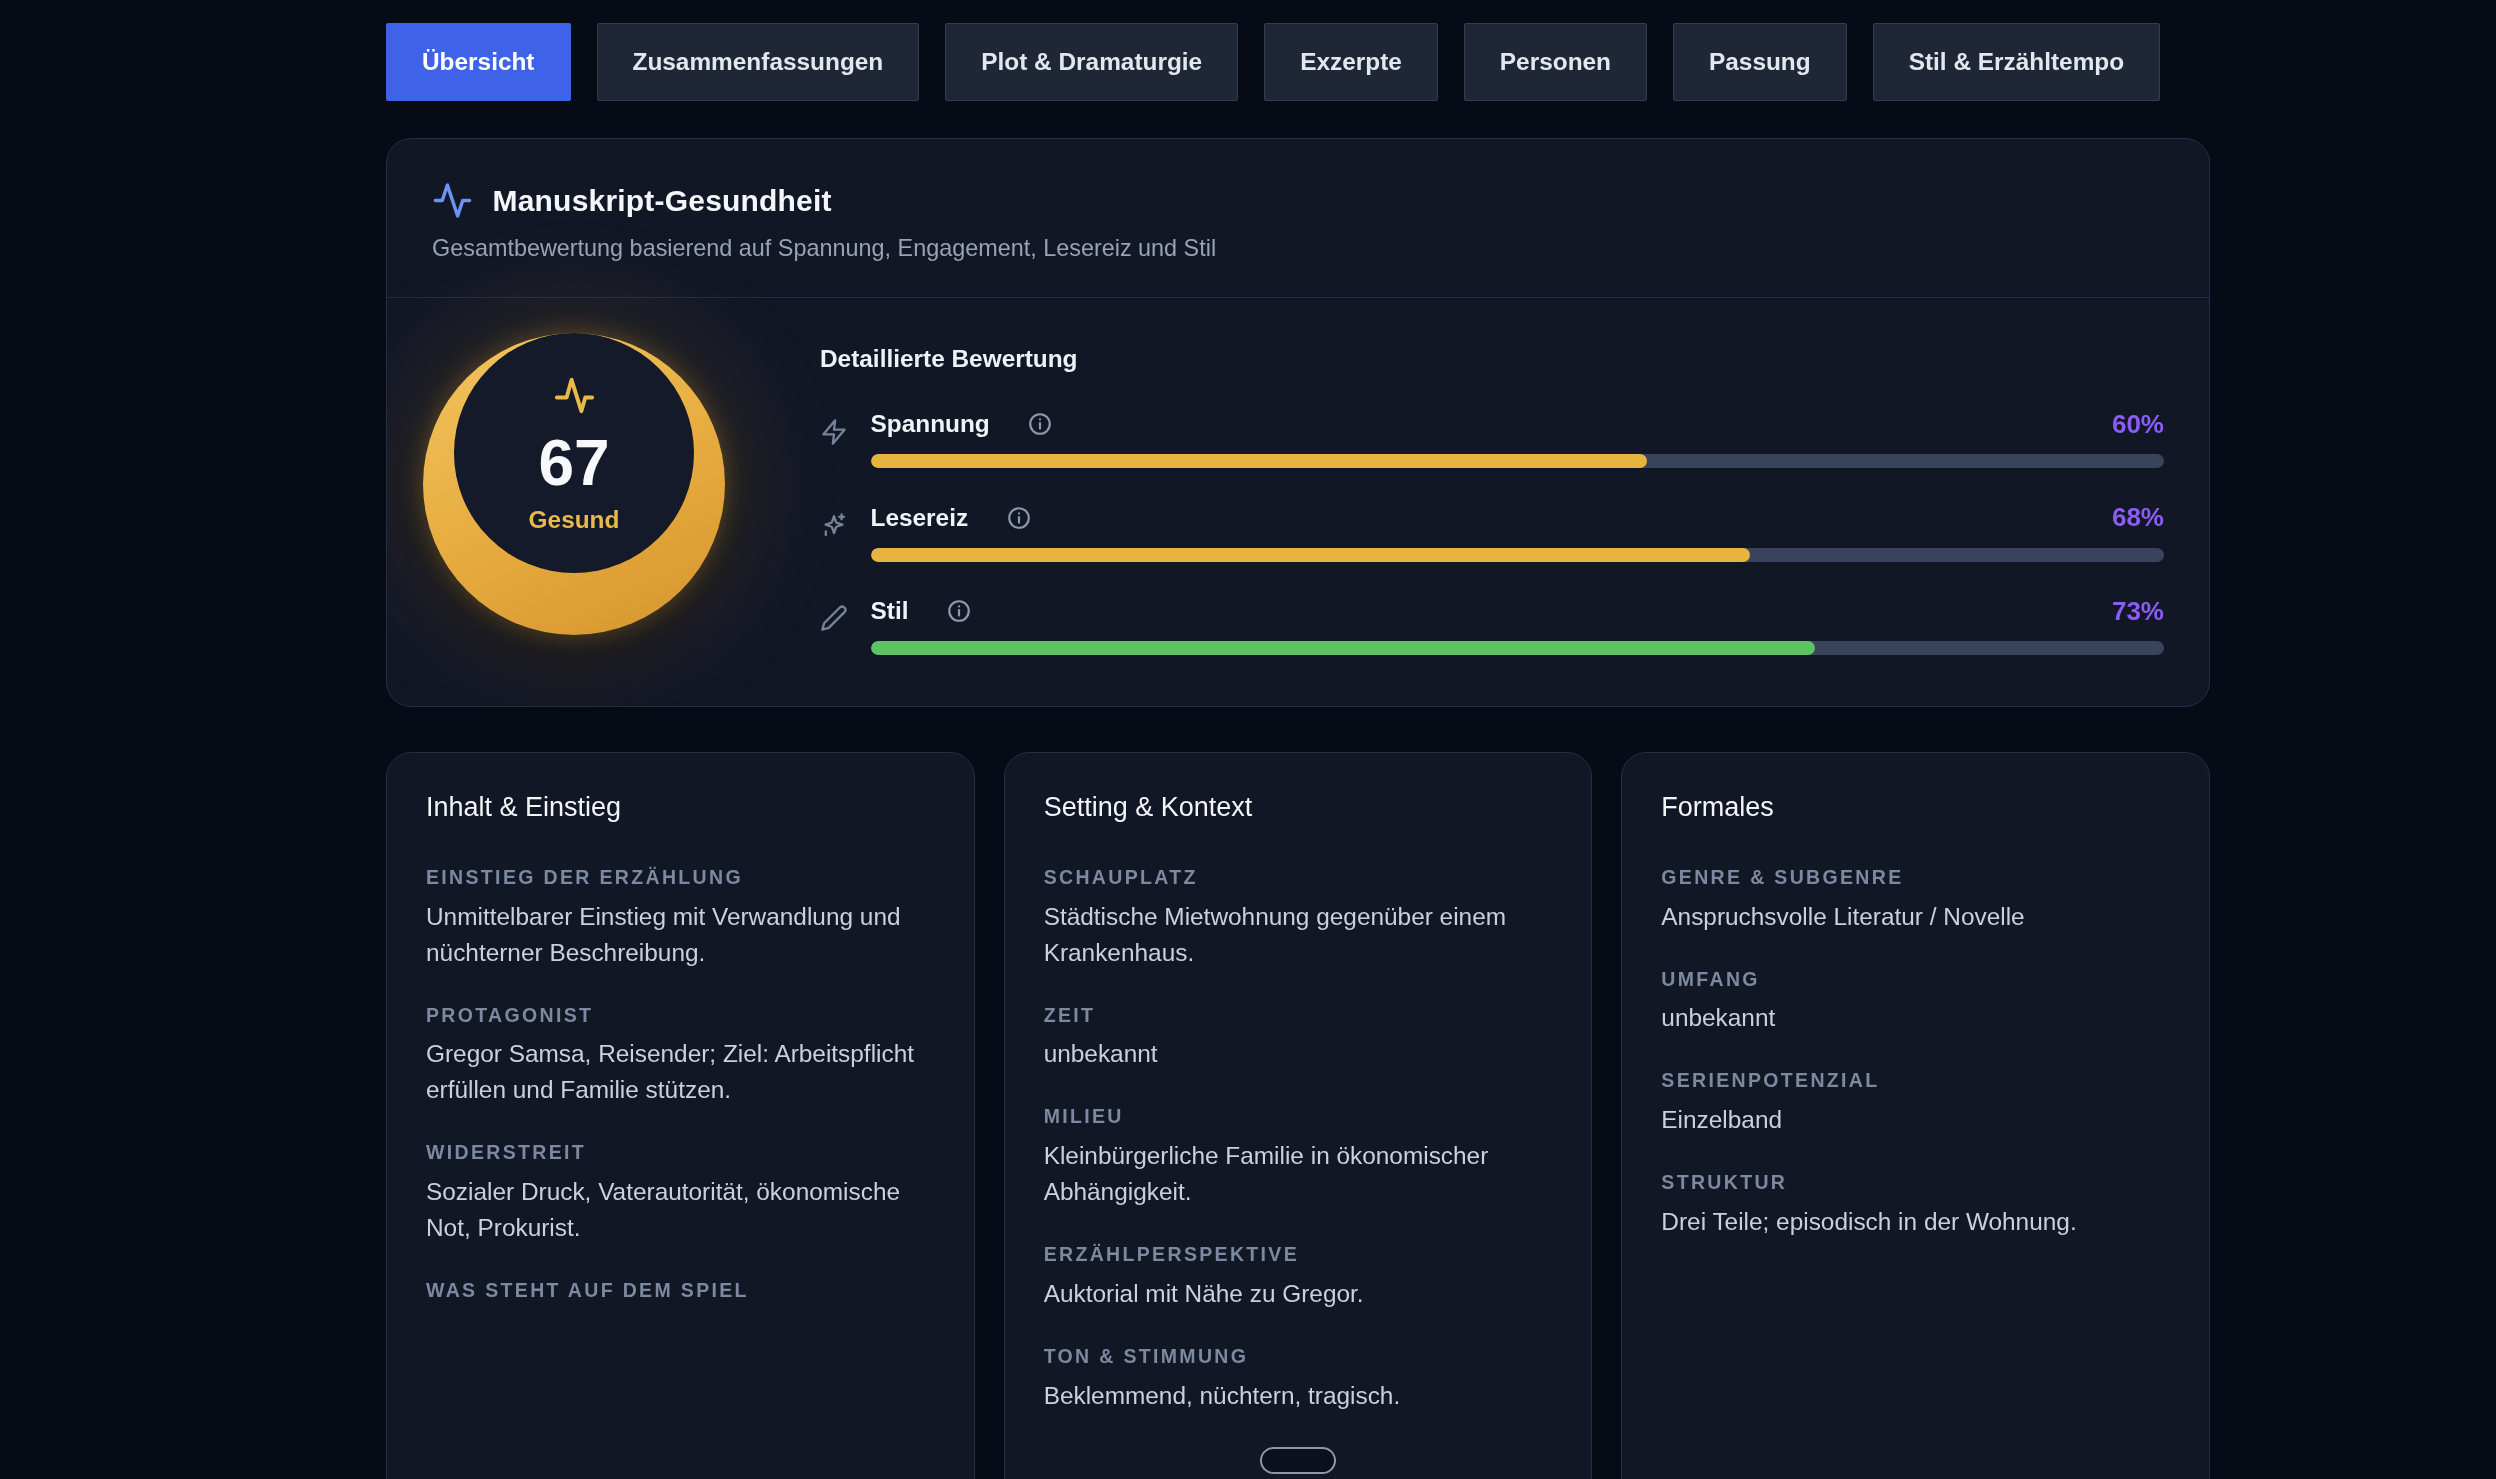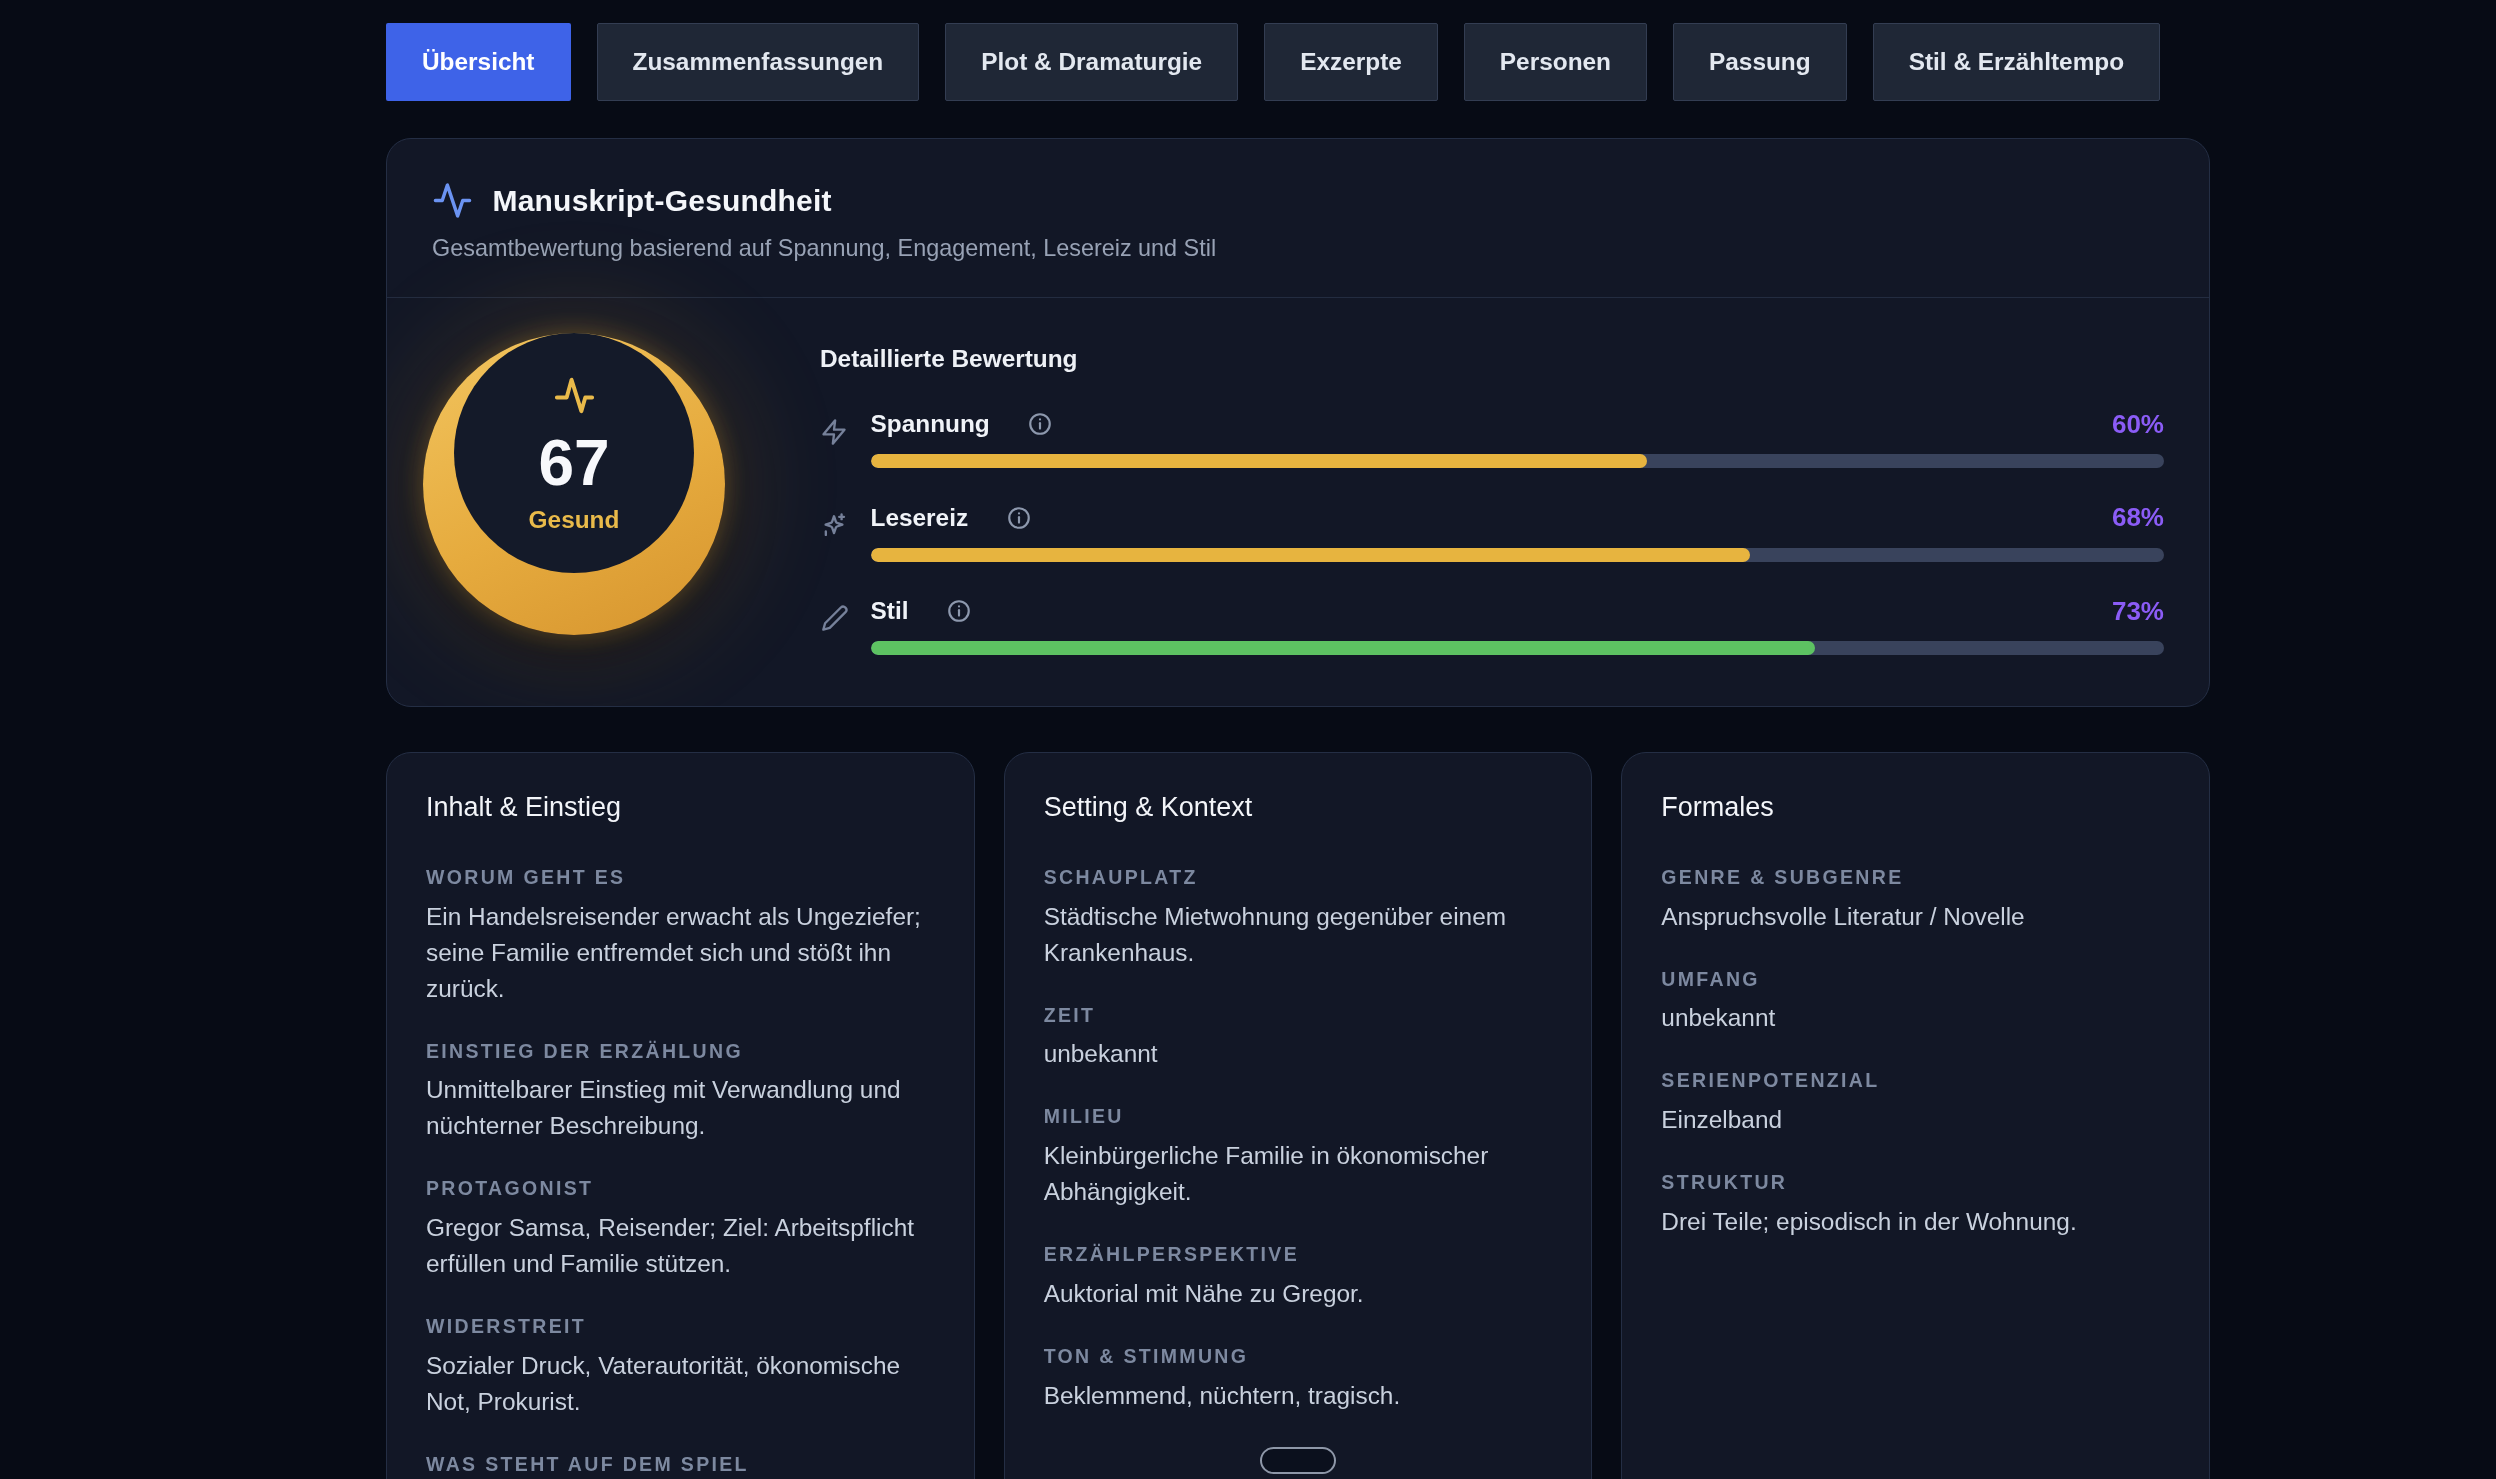--- a/index.html
+++ b/index.html
@@ -49,21 +49,21 @@
   }
   .ring-inner svg { width:47px; height:47px; color:var(--score-label,#e9ba4a); }
   .score { margin-top:11.7px; font-size:64px; font-weight:800; color:#f7f8fb; line-height:1; }
   .score-label { margin-top:11.7px; font-size:24.4px; font-weight:700; color:var(--score-label,#e9ba4a); }
 
   
   .ratings { flex:1; margin-left:94px; padding-top:11.7px; }
   .ratings-title { font-size:24.4px; font-weight:700; color:#eef1f6; }
   .metric-list { margin-top:35px; }
   .metric { display:flex; margin-bottom:33px; }
-  .metric:last-child { margin-bottom:0;text-align:right; }
+  .metric:last-child { margin-bottom:0; }
   .m-icon { width:29px; margin:9.8px 21.5px 0 0; color:#76819a; flex:none; }
   .m-icon svg { width:28px; height:28px; }
   .m-main { flex:1; }
   .m-head { display:flex; align-items:center; height:33px;gap:22px; }
   .m-label { font-size:24.4px; font-weight:600; color:#f0f3f8; }
   .m-info { margin-left:15.6px; color:#8d98ad; display:flex; cursor:pointer; }
   .m-info svg { width:26px; height:26px; }
   .m-value { margin-left:auto; font-size:26px; font-weight:700; color:#8b5cf6; }
   .m-track { margin-top:13.7px; height:13.7px; border-radius:97px; background:#39435c; overflow:hidden; }
   .m-fill { height:100%; border-radius:97px; }
@@ -195,24 +195,20 @@
   </div>
 </div>
       </div>
     </div>
   </section>
 
   <div class="cards-grid">
   <article class="card">
     <h3 class="card-title">Inhalt &amp; Einstieg</h3>
     <div class="sections">
-  <div class="section">
-    <div class="sec-label">WORUM GEHT ES</div>
-    <div class="sec-text">Ein Handelsreisender erwacht als Ungeziefer; seine Familie entfremdet sich und stößt ihn zurück.</div>
-  </div>
 
   <div class="section">
     <div class="sec-label">EINSTIEG DER ERZÄHLUNG</div>
     <div class="sec-text">Unmittelbarer Einstieg mit Verwandlung und nüchterner Beschreibung.</div>
   </div>
 
   <div class="section">
     <div class="sec-label">PROTAGONIST</div>
     <div class="sec-text">Gregor Samsa, Reisender; Ziel: Arbeitspflicht erfüllen und Familie stützen.</div>
   </div>

